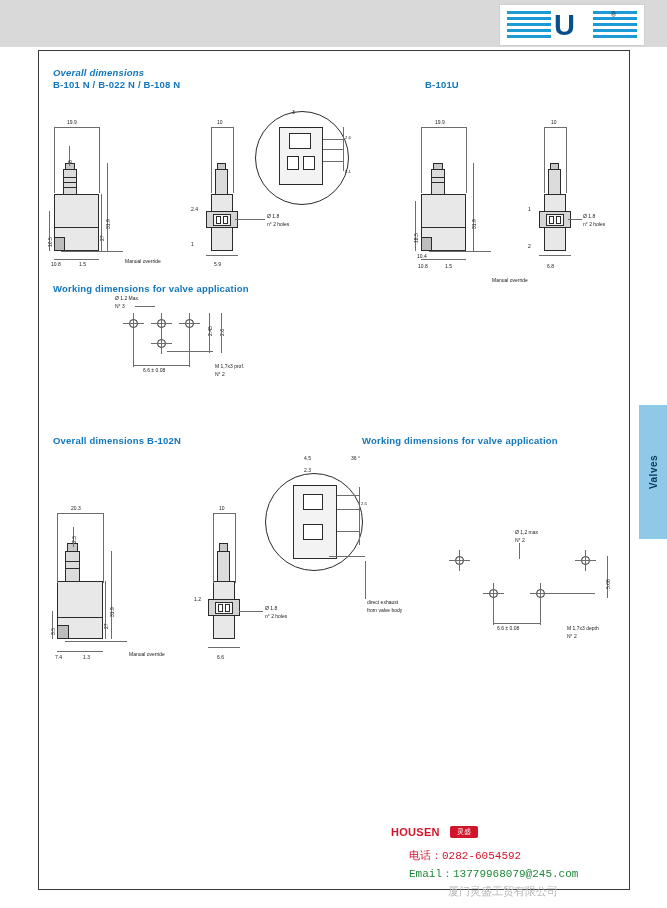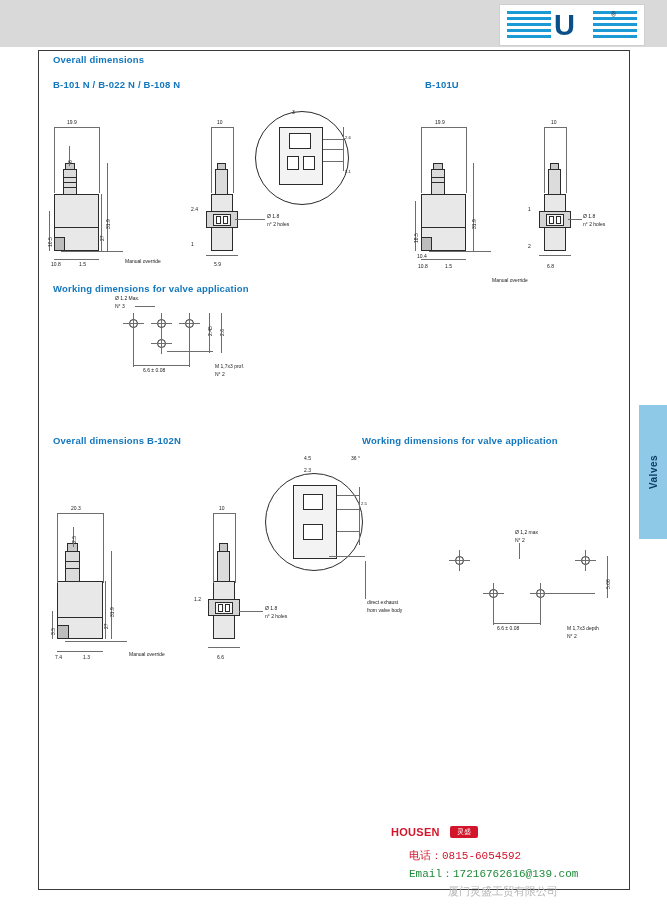--- a/index.html
+++ b/index.html
@@ -235,21 +235,21 @@
       <div class="logo-r">®</div>
     </div>
   </div>
 
   <div class="side-tab">
     <div class="side-tab-label">Valves</div>
   </div>
 
   <div class="content-frame">
 
-    <div class="heading" style="left:14px; top:3px;">Overall dimensions</div>
+    <div class="heading" style="left:14px; top:16px;font-style:italic;">Overall dimensions</div>
     <div class="heading" style="left:14px; top:28px;">B-101 N / B-022 N / B-108 N</div>
     <div class="heading" style="left:386px; top:28px;">B-101U</div>
 
     <div class="dwg">
 
       <div class="rect rect-fill" style="left:15px; top:143px; width:45px; height:57px;"></div>
       <div class="rect" style="left:24px; top:118px; width:14px; height:26px; background:#dcdcdc;"></div>
       <div class="rect" style="left:26px; top:112px; width:10px; height:7px; background:#c9c9c9;"></div>
       <div class="ln ln-h" style="left:24px; top:126px; width:14px;"></div>
       <div class="ln ln-h" style="left:24px; top:131px; width:14px;"></div>
@@ -488,18 +488,18 @@
       <div class="ln ln-thin ln-h" style="left:506px; top:542px; width:50px;"></div>
       <div class="lbl" style="left:528px; top:574px;">M 1,7x3 depth</div>
       <div class="lbl" style="left:528px; top:582px;">N° 2</div>
     </div>
 
   </div>
 
   <div class="footer">
     <div class="footer-logo">HOUSEN</div>
     <div class="footer-badge">灵盛</div>
-    <div class="footer-line1">电话：0815-6054592</div>
-    <div class="footer-line2">Email：17216762616@139.com</div>
+    <div class="footer-line1">电话：0282-6054592</div>
+    <div class="footer-line2">Email：13779968079@245.com</div>
     <div class="footer-line3">厦门灵盛工贸有限公司</div>
   </div>
 
 </div>
 
 </body></html>

